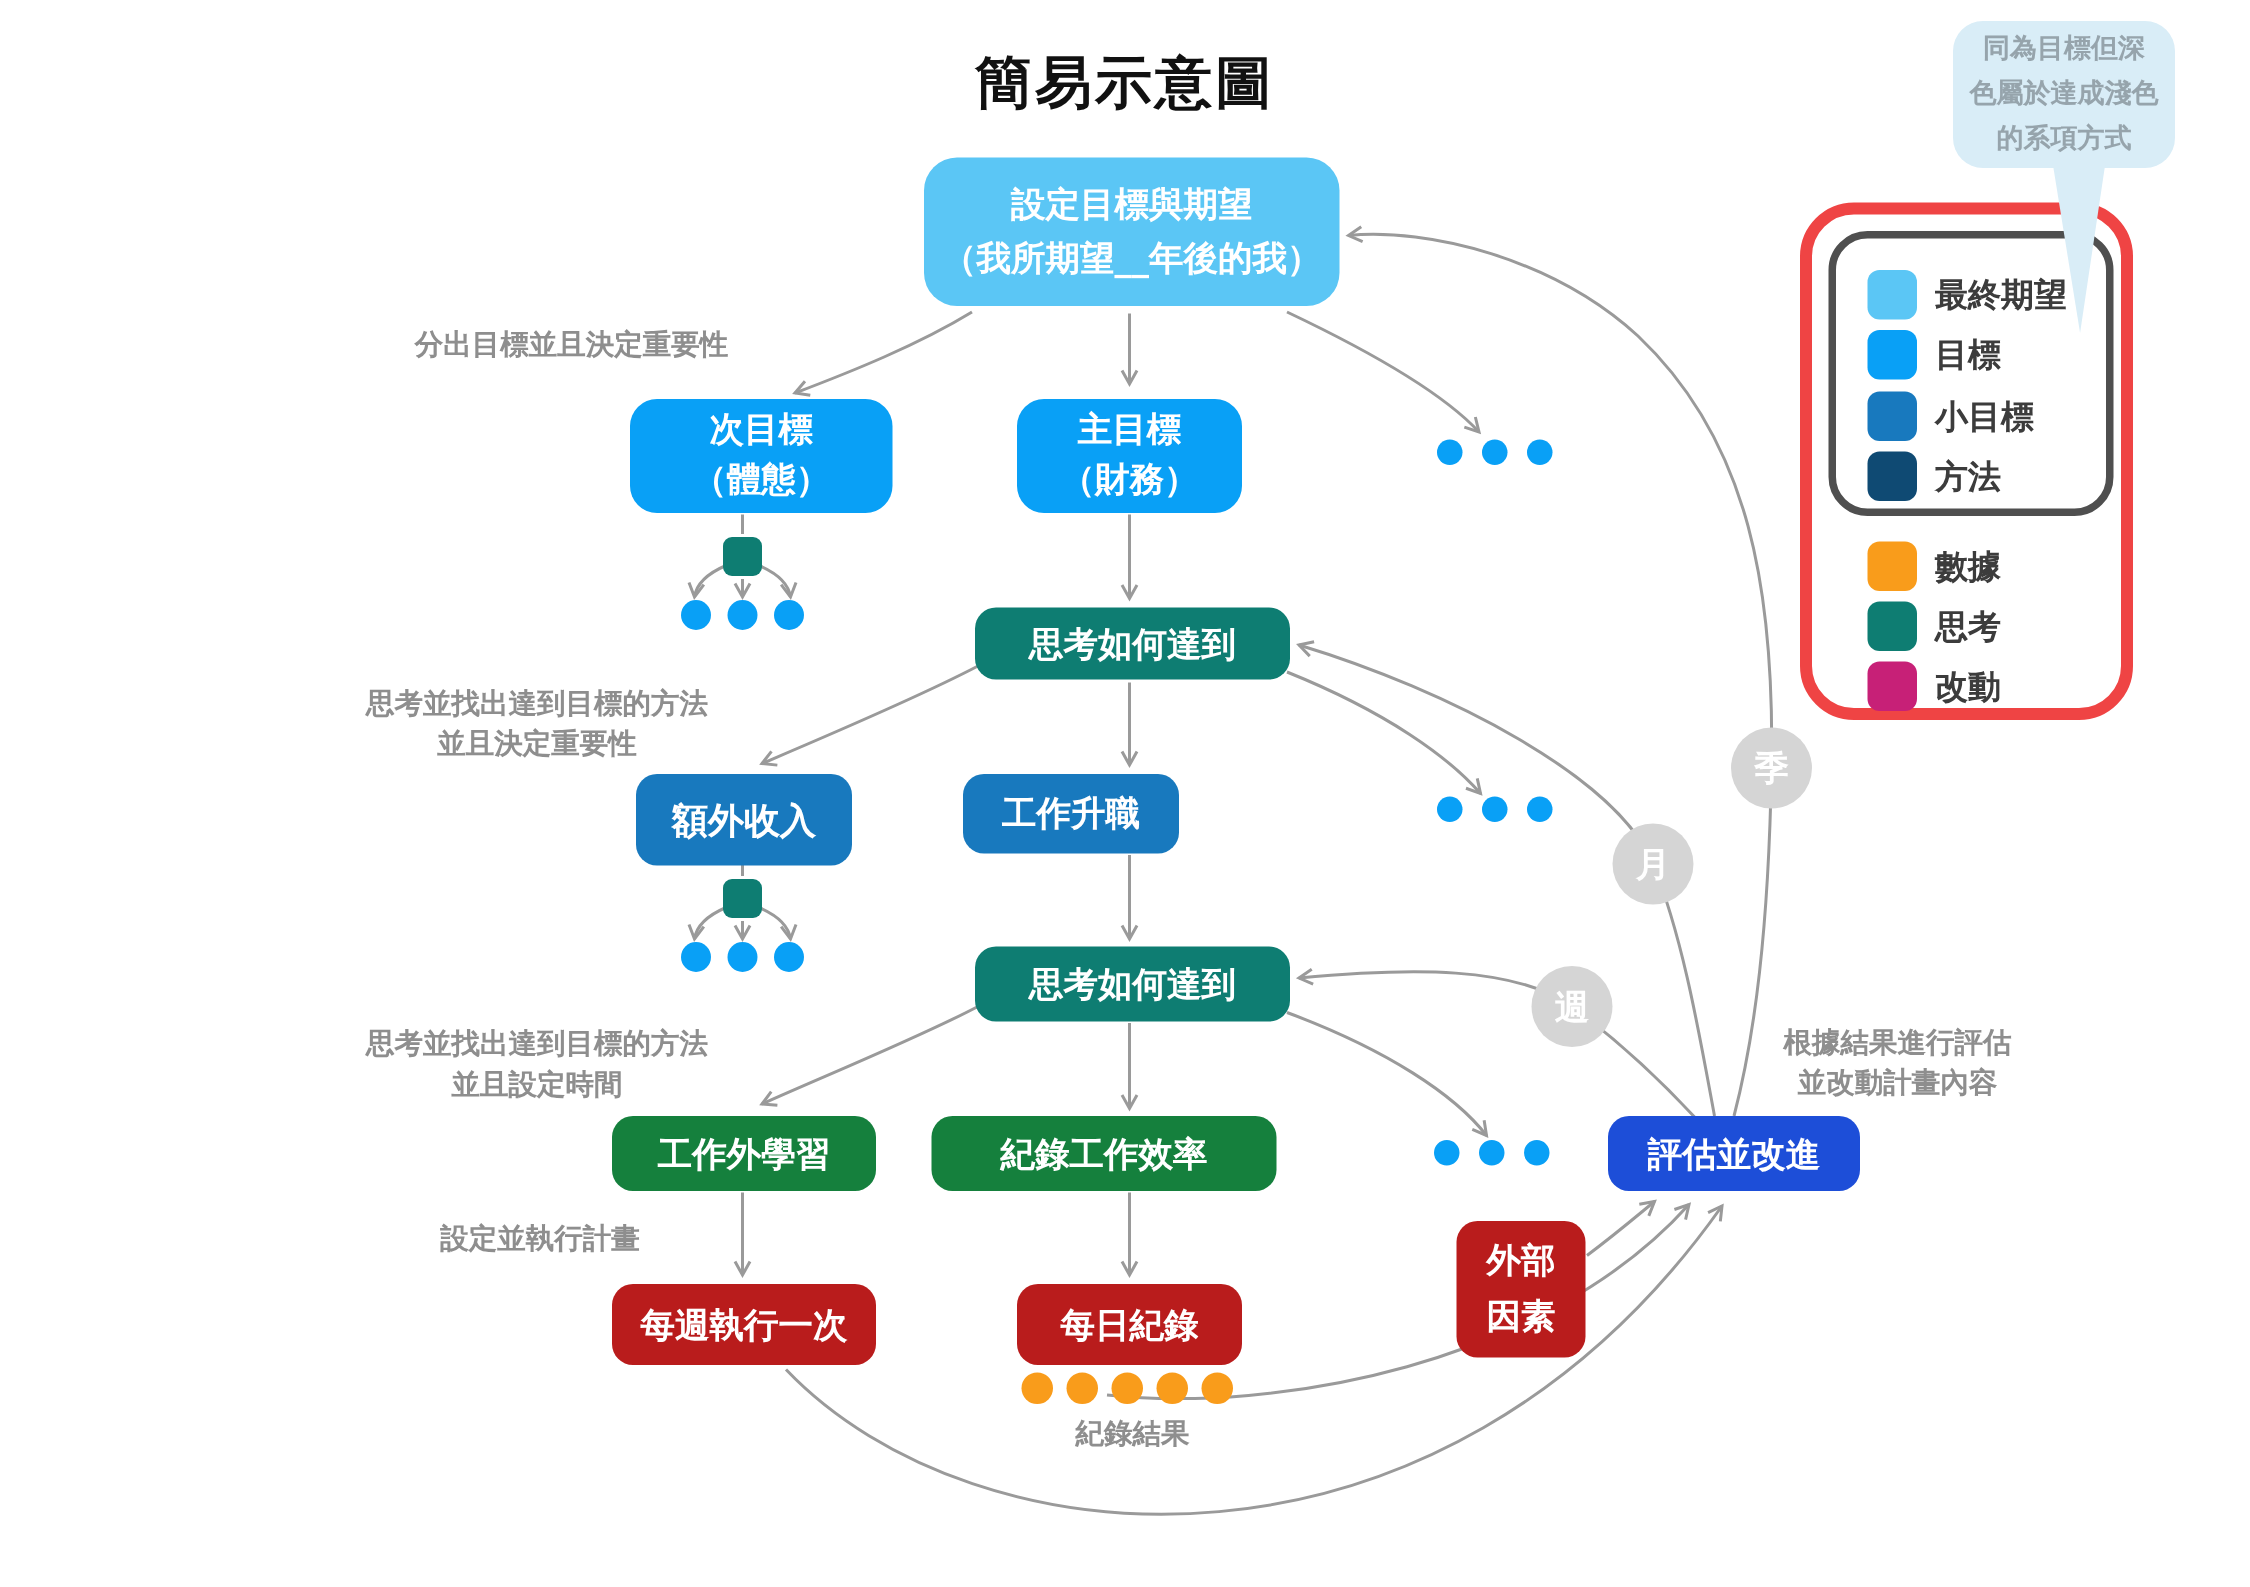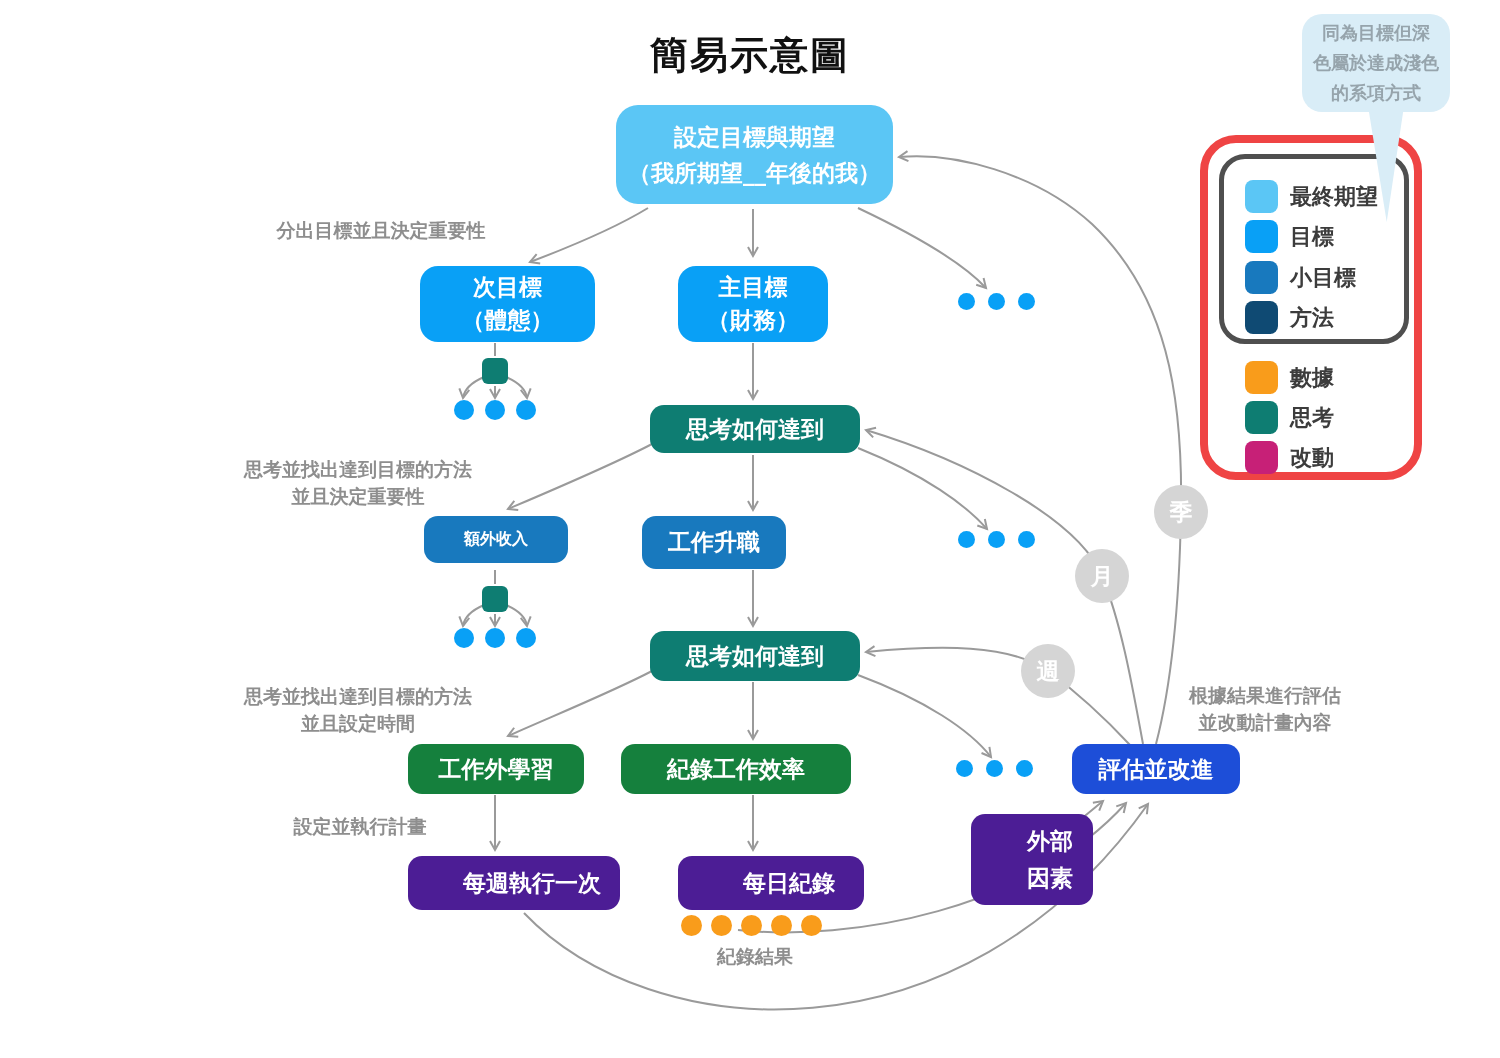--- a/index.html
+++ b/index.html
@@ -5,21 +5,21 @@
   html,body{margin:0;padding:0;background:#fff;}
   #canvas{position:relative;width:1500px;height:1058px;background:#ffffff;overflow:hidden;
           font-family:"DejaVu Sans","Liberation Sans",sans-serif;}
   #arrows{position:absolute;left:0;top:0;z-index:1;}
   .title{position:absolute;left:0;right:0;top:30px;text-align:center;font-size:38px;font-weight:800;color:#111;z-index:2;letter-spacing:2px;}
   .node{position:absolute;z-index:3;color:#fff;font-weight:700;display:flex;flex-direction:column;align-items:center;justify-content:center;text-align:center;}
   .c-final{background:#5BC6F5;}
   .c-goal{background:#09A0F6;}
   .c-sub{background:#1879BE;}
   .c-method{background:#15803d;}
-  .c-data{background:#4c1d95;padding-left:36px;}
+  .c-data{background:#b91c1c;}
   .c-think{background:#0E7D72;}
   .c-change{background:#1d4ed8;}
   .note{position:absolute;z-index:2;color:#8E8E8E;font-weight:700;font-size:19px;line-height:27px;text-align:center;}
   .dot{border-radius:50%;}
   .dot-b{background:#09A0F6;}
   .dot-o{background:#F99C1B;}
   .dots-row{position:absolute;z-index:3;display:flex;}
   .tsq{position:absolute;z-index:3;width:26px;height:26px;border-radius:6px;background:#0E7D72;}
   .cycle{position:absolute;z-index:4;width:54px;height:54px;border-radius:50%;background:#D5D5D5;
          color:#fff;font-weight:700;font-size:23px;display:flex;align-items:center;justify-content:center;}
@@ -107,21 +107,21 @@
     <span>（體態）</span>
   </div>
 
   <div class="node c-goal" style="left:678px;top:266px;width:150px;height:76px;border-radius:18px;font-size:23px;line-height:33px;">
     <span>主目標</span>
     <span>（財務）</span>
   </div>
 
   <div class="node c-think" style="left:650px;top:405px;width:210px;height:48px;border-radius:14px;font-size:23px;">思考如何達到</div>
 
-  <div class="node c-sub" style="left:424px;top:516px;width:144px;height:47px;border-radius:14px;font-size:16px;">額外收入</div>
+  <div class="node c-sub" style="left:424px;top:516px;width:144px;height:61px;border-radius:14px;font-size:24px;">額外收入</div>
 
   <div class="node c-sub" style="left:642px;top:516px;width:144px;height:53px;border-radius:14px;font-size:23px;">工作升職</div>
 
   <div class="node c-think" style="left:650px;top:631px;width:210px;height:50px;border-radius:14px;font-size:23px;">思考如何達到</div>
 
   <div class="node c-method" style="left:408px;top:744px;width:176px;height:50px;border-radius:14px;font-size:23px;">工作外學習</div>
 
   <div class="node c-method" style="left:621px;top:744px;width:230px;height:50px;border-radius:14px;font-size:23px;">紀錄工作效率</div>
 
   <div class="node c-change" style="left:1072px;top:744px;width:168px;height:50px;border-radius:14px;font-size:23px;">評估並改進</div>

